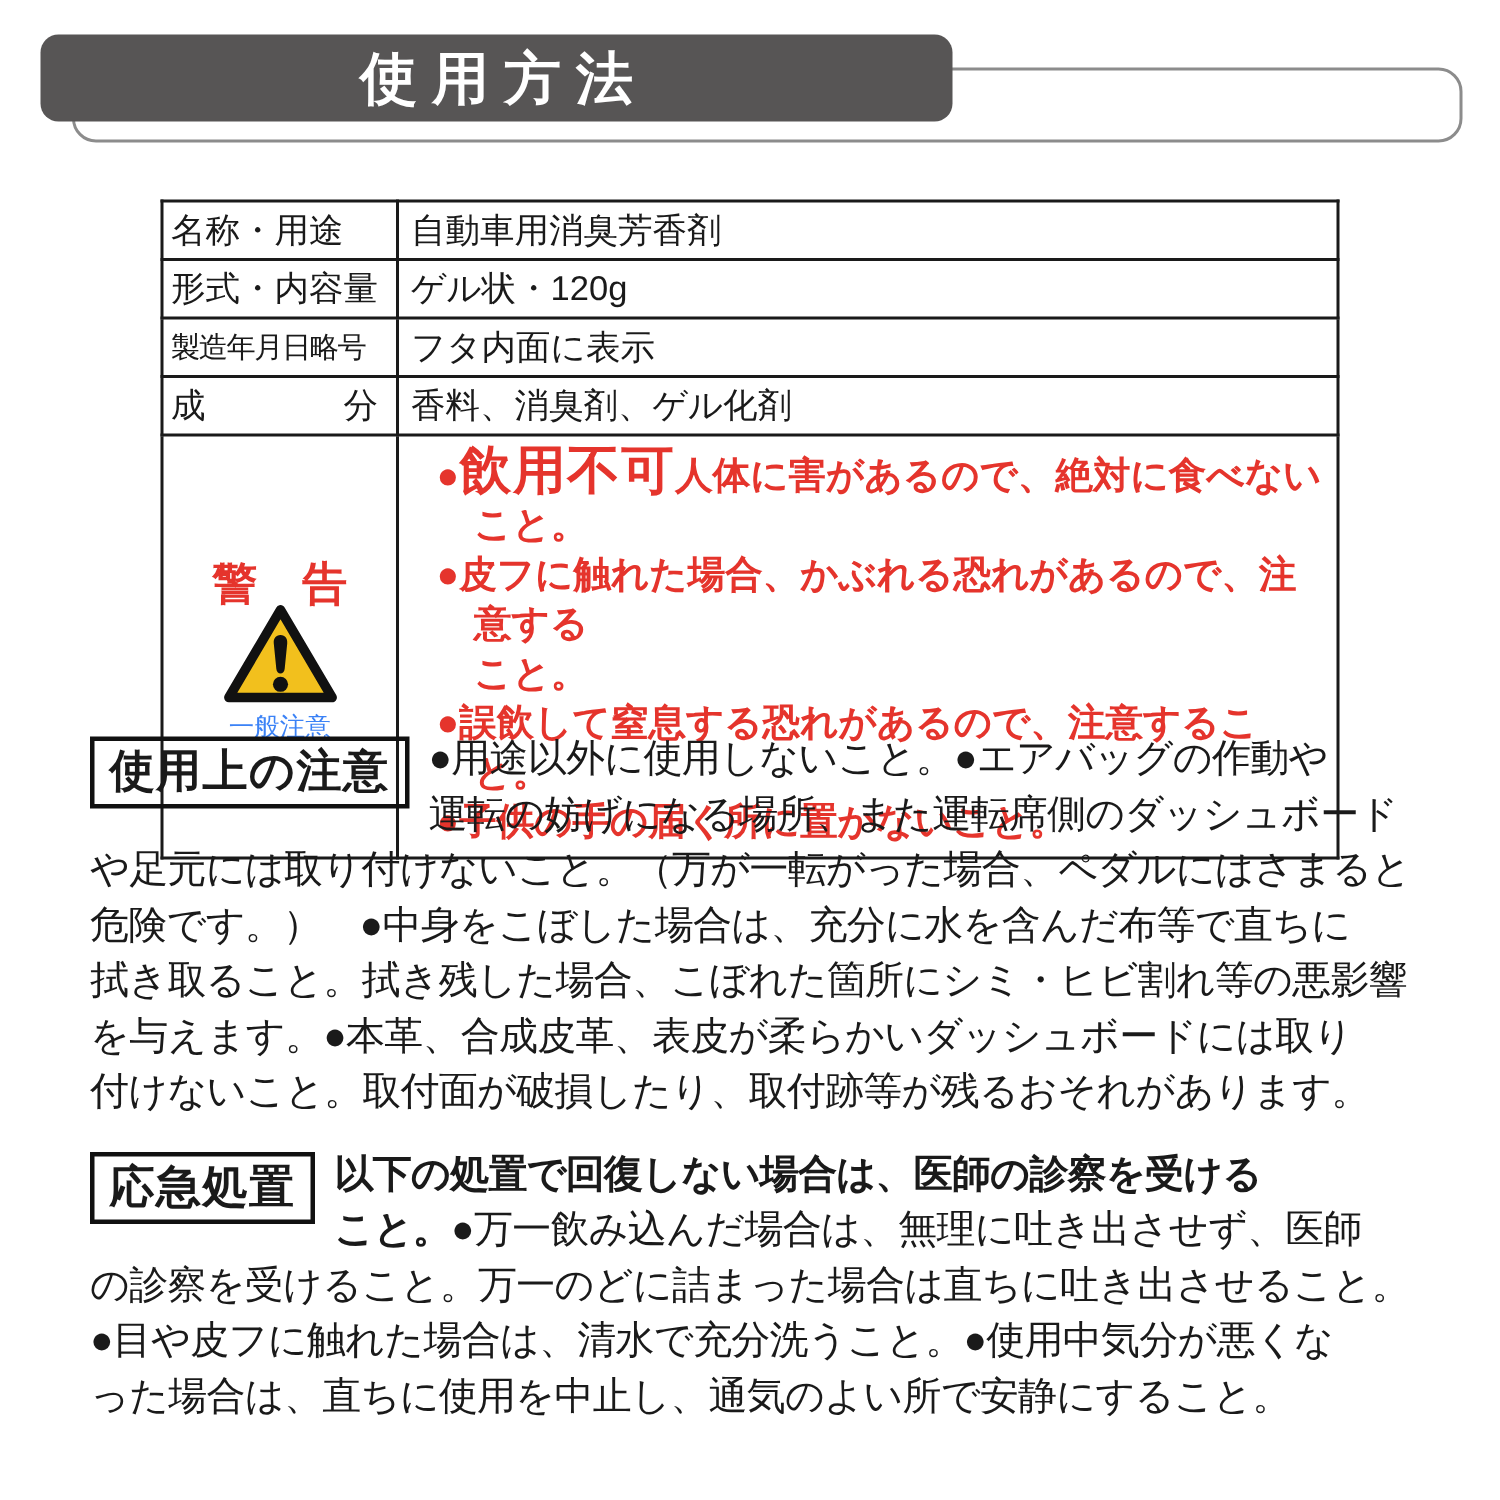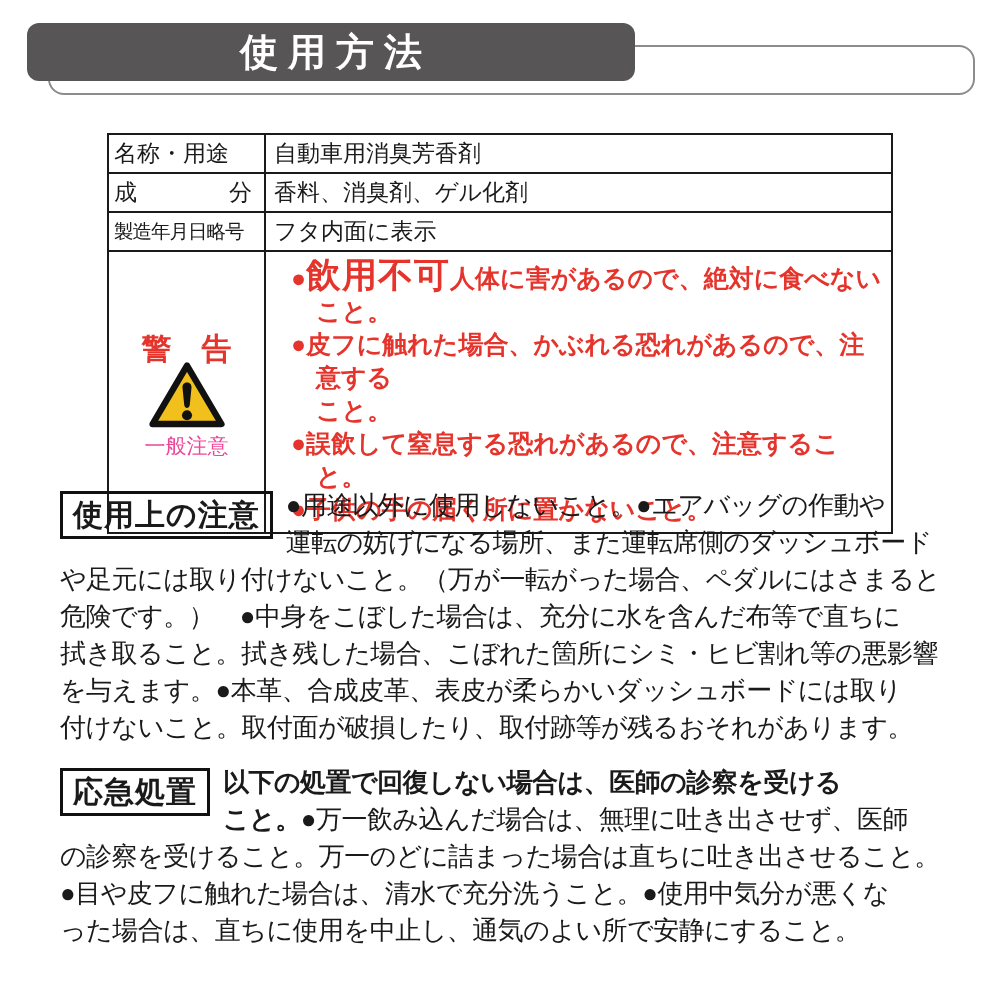--- a/index.html
+++ b/index.html
@@ -19,21 +19,21 @@
         border-collapse:collapse;table-layout:fixed;border-radius:30px;}
   .spec-table td{border:2px solid #1a1a1a;vertical-align:middle;}
   .tbl-label{width:145px;font-size:23px;padding:3px 5px;height:31px;white-space:nowrap;}
   .tbl-label.condensed{font-size:19.5px;letter-spacing:-1px;}
   .tbl-value{font-size:23px;padding:3px 8px;}
 
   
   .warn-left{vertical-align:top;text-align:center;padding-top:10px;margin-left:32px;}
   .warn-title{color:var(--red,#e5342c);font-size:30px;font-weight:800;line-height:30px;}
   .warn-triangle{display:block;margin:-4px auto 0;}
-  .warn-caption{font-size:21px;color:#ec4899;margin-top:0px;}
+  .warn-caption{font-size:17px;color:#3b82f6;margin-top:0px;}
   .warn-right{vertical-align:top;padding:6px 4px 6px 25px;}
   .warn-item{color:var(--red,#e5342c);font-size:25px;line-height:33px;font-weight:600;
         padding-left:25px;text-indent:-25px;}
   .warn-item .bullet{font-size:25px;}
   .warn-item .lead{font-size:35px;font-weight:800;letter-spacing:1px;}
 
   
   .section{position:absolute;left:60px;width:882px;font-size:26px;line-height:37px;
         color:#1a1a1a;font-weight:500;letter-spacing:-0.5px;}
   .section-usage{top:487px;}
@@ -53,26 +53,30 @@
     <span class="header-title">使用方法</span>
   </div>
 
   <table class="spec-table">
     <tbody>
         <tr>
           <td class="tbl-label">名称・用途</td>
           <td class="tbl-value">自動車用消臭芳香剤</td>
         </tr>
         <tr>
-          <td class="tbl-label">成　　　　分</td>
-          <td class="tbl-value">香料、消臭剤、ゲル化剤</td>
+          <td class="tbl-label">形式・内容量</td>
+          <td class="tbl-value">ゲル状・120g</td>
         </tr>
         <tr>
           <td class="tbl-label condensed">製造年月日略号</td>
           <td class="tbl-value">フタ内面に表示</td>
+        </tr>
+        <tr>
+          <td class="tbl-label">成　　　　分</td>
+          <td class="tbl-value">香料、消臭剤、ゲル化剤</td>
         </tr>
       </tbody>
     <tbody>
       <tr>
         <td class="warn-left">
           <div class="warn-title">警　告</div>
           <svg class="warn-triangle" width="80" height="72" viewBox="0 0 100 90">
             <path d="M50 7 L93 80 L7 80 Z" fill="#f2c01d" stroke="#111" stroke-width="8" stroke-linejoin="round"></path>
             <path d="M50 28 C54 28 56 31 55.6 35 L53.5 56 C53.3 58.5 51.8 60 50 60 C48.2 60 46.7 58.5 46.5 56 L44.4 35 C44 31 46 28 50 28 Z" fill="#111"></path>
             <circle cx="50" cy="69" r="6.3" fill="#111"></circle>

